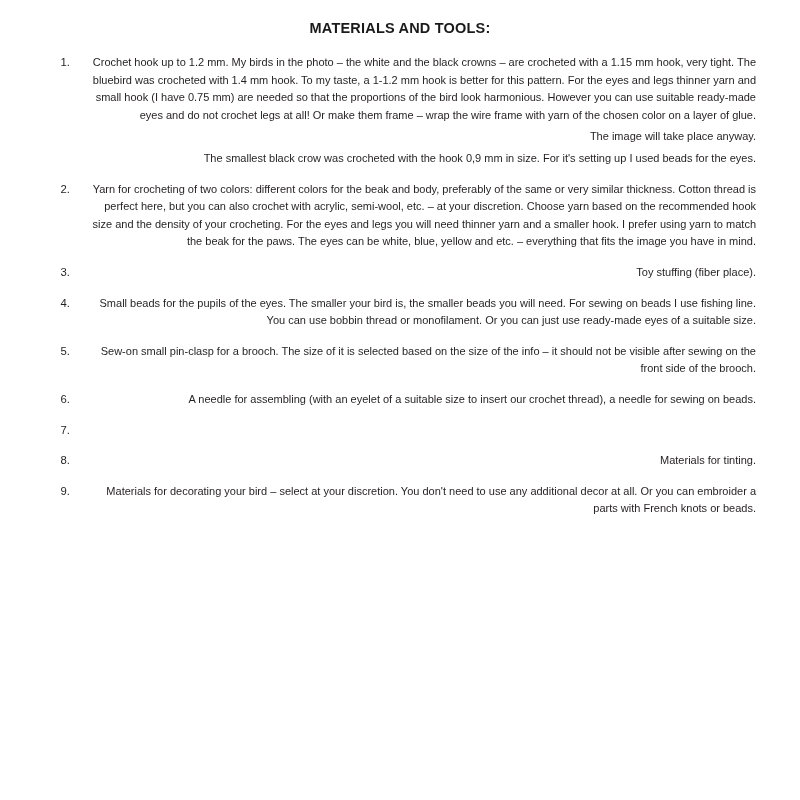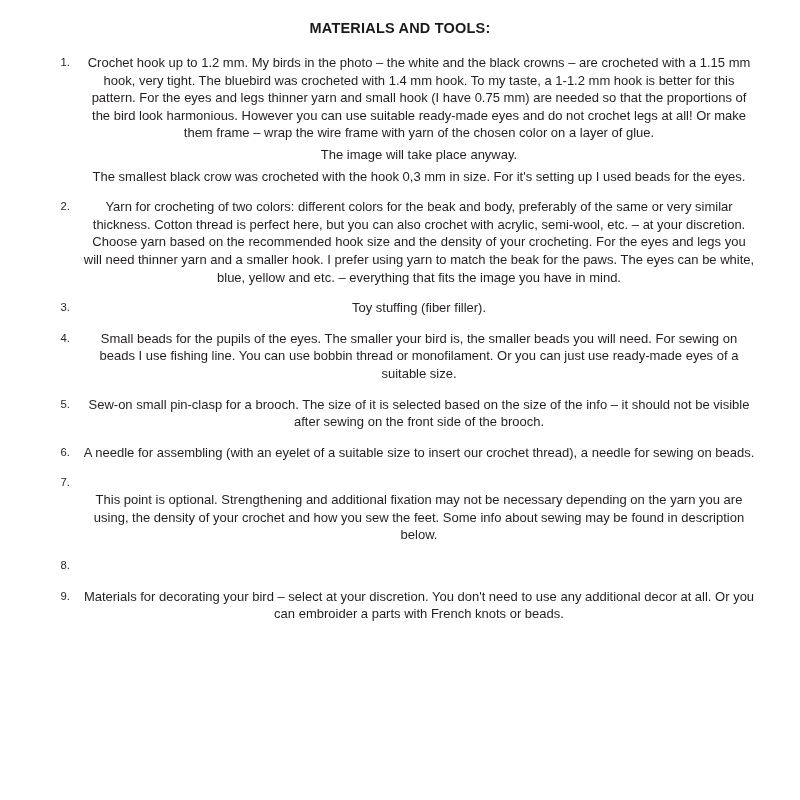--- a/index.html
+++ b/index.html
@@ -43,24 +43,24 @@
     width: 26px;
     min-width: 26px;
     text-align: right;
     padding-right: 12px;
     font-size: 11.3px;
     line-height: 17.6px;
     color: #231f20;
   }
   .item-body {
     flex: 1;
-    font-size: 13px;
+    font-size: 11px;
     line-height: 17.6px;
     color: #231f20;
-    text-align: center;
+    text-align: right;
   }
   .para {
     margin: 0;
   }
   .para + .para {
     margin-top: 4px;
   }
   .para.spaced {
     margin-top: 17px;
   }
@@ -70,35 +70,35 @@
 
 <div class="page">
   <div class="doc-title">MATERIALS AND TOOLS:</div>
   <ol class="list">
 
     <li class="item">
       <div class="item-number">1.</div>
       <div class="item-body">
         <p class="para">Crochet hook up to 1.2 mm. My birds in the photo – the white and the black crowns – are crocheted with a 1.15 mm hook, very tight. The bluebird was crocheted with 1.4 mm hook. To my taste, a 1-1.2 mm hook is better for this pattern.  For the eyes and legs thinner yarn and small hook (I have 0.75 mm) are needed so that the proportions of the bird look harmonious. However you can use suitable ready-made eyes and do not crochet legs at all! Or make them frame – wrap the wire frame with yarn of the chosen color on a layer of glue.</p>
         <p class="para">The image will take place anyway.</p>
-        <p class="para">The smallest black crow was crocheted with the hook 0,3 mm in size. For it's setting up I used beads for the eyes.</p>
+        <p class="para">The smallest black crow was crocheted with the hook 0,9 mm in size. For it's setting up I used beads for the eyes.</p>
       </div>
     </li>
 
     <li class="item">
       <div class="item-number">2.</div>
       <div class="item-body">
         <p class="para">Yarn for crocheting of two colors: different colors for the beak and body, preferably of the same or very similar thickness. Cotton thread is perfect here, but you can also crochet with acrylic, semi-wool, etc. – at your discretion. Choose yarn based on the recommended hook size and the density of your crocheting. For the eyes and legs you will need thinner yarn and a smaller hook. I prefer using yarn to match the beak for the paws. The eyes can be white, blue, yellow and etc. – everything that fits the image you have in mind.</p>
       </div>
     </li>
 
     <li class="item">
       <div class="item-number">3.</div>
       <div class="item-body">
-        <p class="para">Toy stuffing (fiber filler).</p>
+        <p class="para">Toy stuffing (fiber place).</p>
       </div>
     </li>
 
     <li class="item">
       <div class="item-number">4.</div>
       <div class="item-body">
         <p class="para">Small beads for the pupils of the eyes. The smaller your bird is, the smaller beads you will need. For sewing on beads I use fishing line. You can use bobbin thread or monofilament. Or you can just use ready-made eyes of a suitable size.</p>
       </div>
     </li>
 
@@ -112,27 +112,27 @@
     <li class="item">
       <div class="item-number">6.</div>
       <div class="item-body">
         <p class="para">A needle for assembling (with an eyelet of a suitable size to insert our crochet thread), a needle for sewing on beads.</p>
       </div>
     </li>
 
     <li class="item">
       <div class="item-number">7.</div>
       <div class="item-body">
-        <p class="para spaced">This point is optional. Strengthening and additional fixation may not be necessary depending on the yarn you are using, the density of your crochet and how you sew the feet. Some info about sewing may be found in description below.</p>
       </div>
     </li>
 
     <li class="item">
       <div class="item-number">8.</div>
       <div class="item-body">
+        <p class="para">Materials for tinting.</p>
       </div>
     </li>
 
     <li class="item">
       <div class="item-number">9.</div>
       <div class="item-body">
         <p class="para">Materials for decorating your bird – select at your discretion. You don't need to use any additional decor at all. Or you can embroider a parts with French knots or beads.</p>
       </div>
     </li>
 

